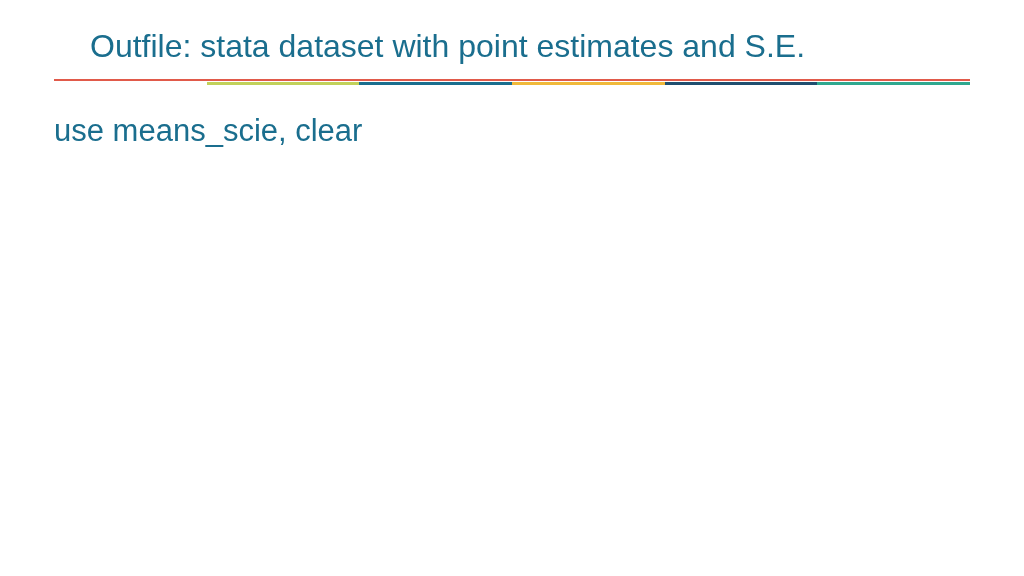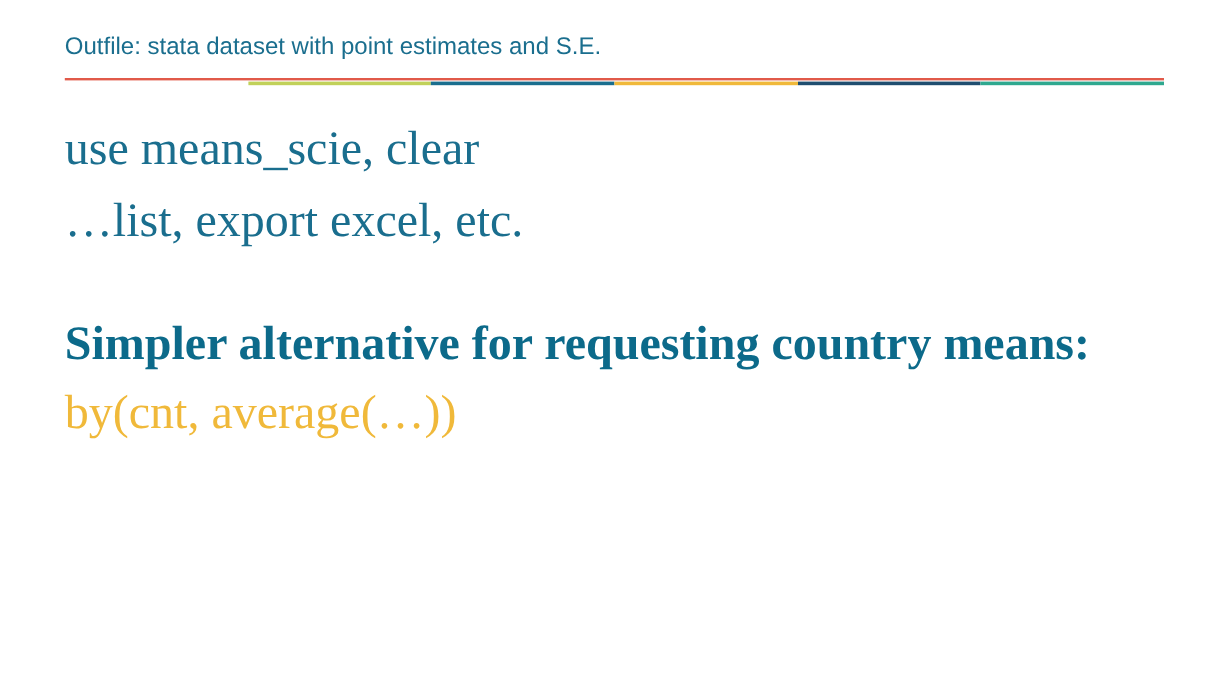--- a/index.html
+++ b/index.html
@@ -8,24 +8,25 @@
       box-sizing: border-box;
     }
     body {
       width: 1024px;
       height: 576px;
       background: #ffffff;
       font-family: Arial, Helvetica, sans-serif;
       padding: 28px 54px;
     }
     .title {
-      font-size: 20px;
+      font-size: 32px;
       font-weight: 400;
       color: #1a6e8e;
       margin-bottom: 14px;
+      margin-left: 36px;
     }
     .divider {
       position: relative;
       height: 6px;
       margin-bottom: 24px;
     }
     .divider-red {
       position: absolute;
       top: 0;
       left: 0;
@@ -45,25 +46,24 @@
       height: 3px;
       flex: 1;
     }
     .seg.white { background: #ffffff; }
     .seg.lime { background: #c1d15a; }
     .seg.dblue { background: #1a6e8e; }
     .seg.yellow { background: #f0b93a; }
     .seg.navy { background: #1f4e6f; }
     .seg.teal { background: #2fa88f; }
     .content {
-      font-size: 40px;
+      font-size: 31px;
       line-height: 1.45;
       color: #1a6e8e;
       font-weight: 400;
-      font-family: Liberation Serif, serif;
     }
     .content p {
       margin-bottom: 2px;
     }
     .spacer {
       height: 42px;
     }
     .bold {
       font-weight: 700;
       color: #0c6a8a;
@@ -85,18 +85,14 @@
     <div class="seg lime"></div>
     <div class="seg dblue"></div>
     <div class="seg yellow"></div>
     <div class="seg navy"></div>
     <div class="seg teal"></div>
   </div>
 </div>
 
 <div class="content">
   <p>use means_scie, clear</p>
-  <p>…list, export excel, etc.</p>
   <div class="spacer"></div>
-  <p>
-    <span class="bold">Simpler alternative for requesting country means: </span><span class="yellow-text">by(cnt, average(…))</span>
-  </p>
 </div>
 
 </body></html>

